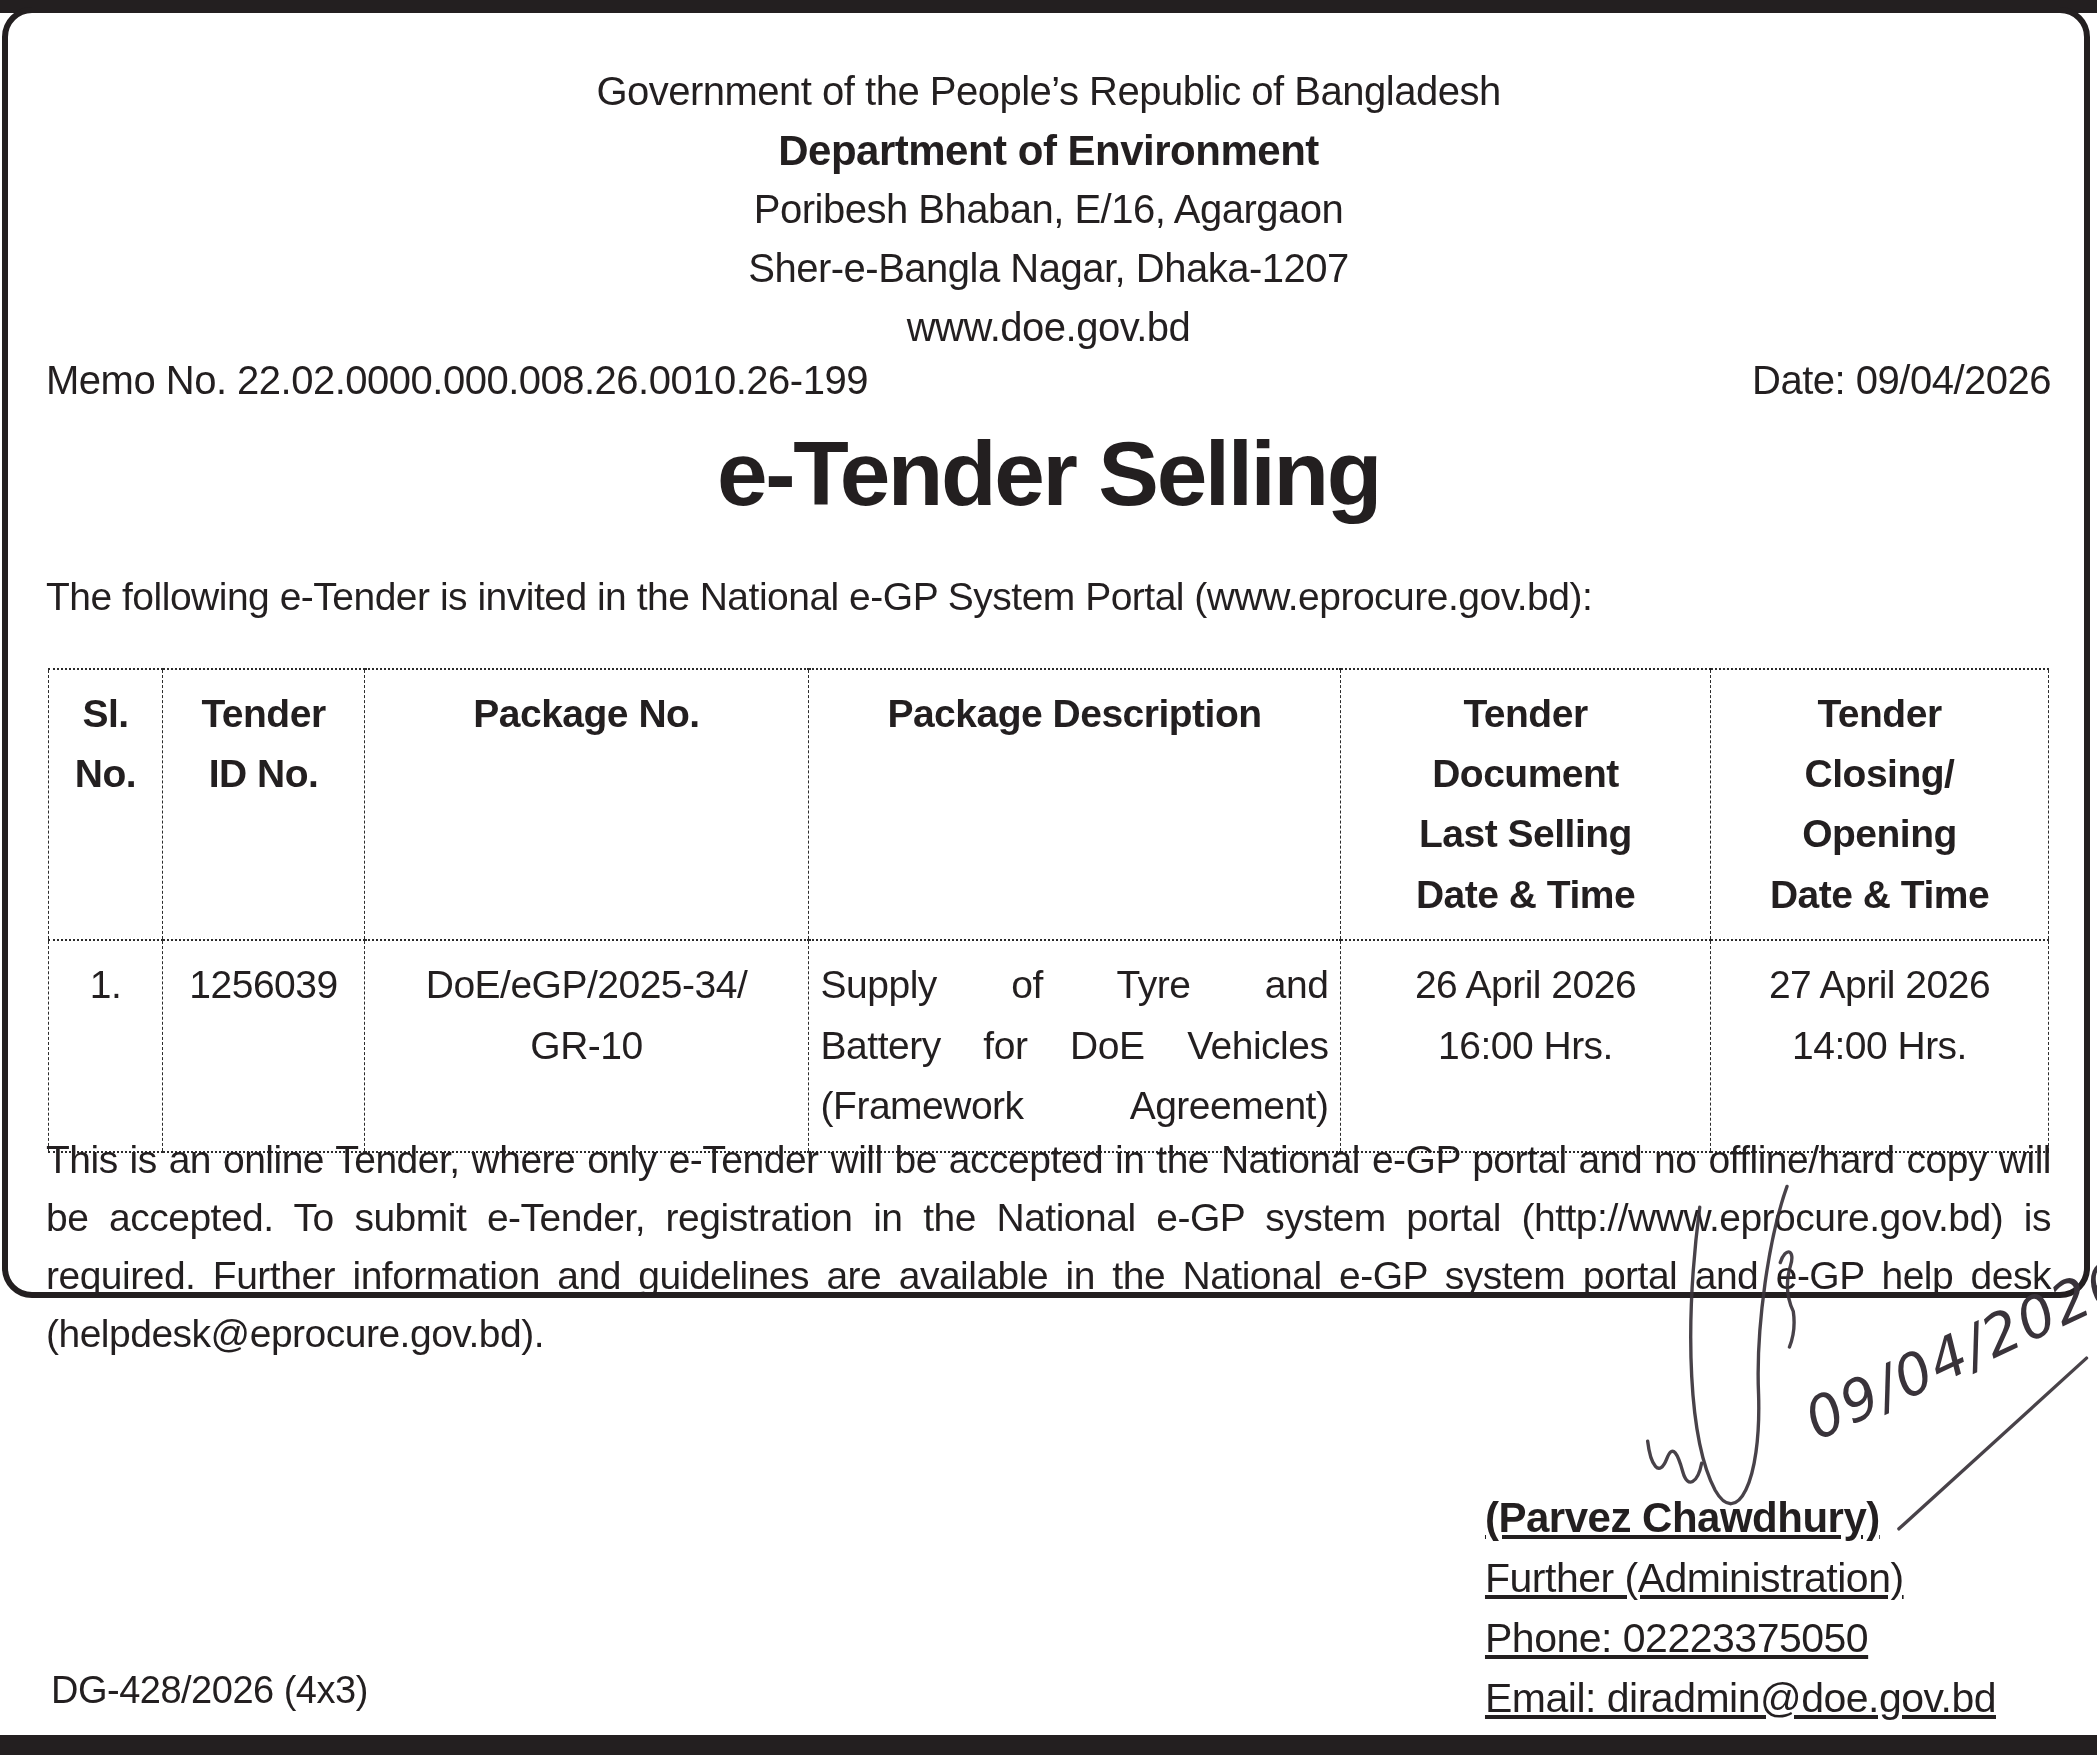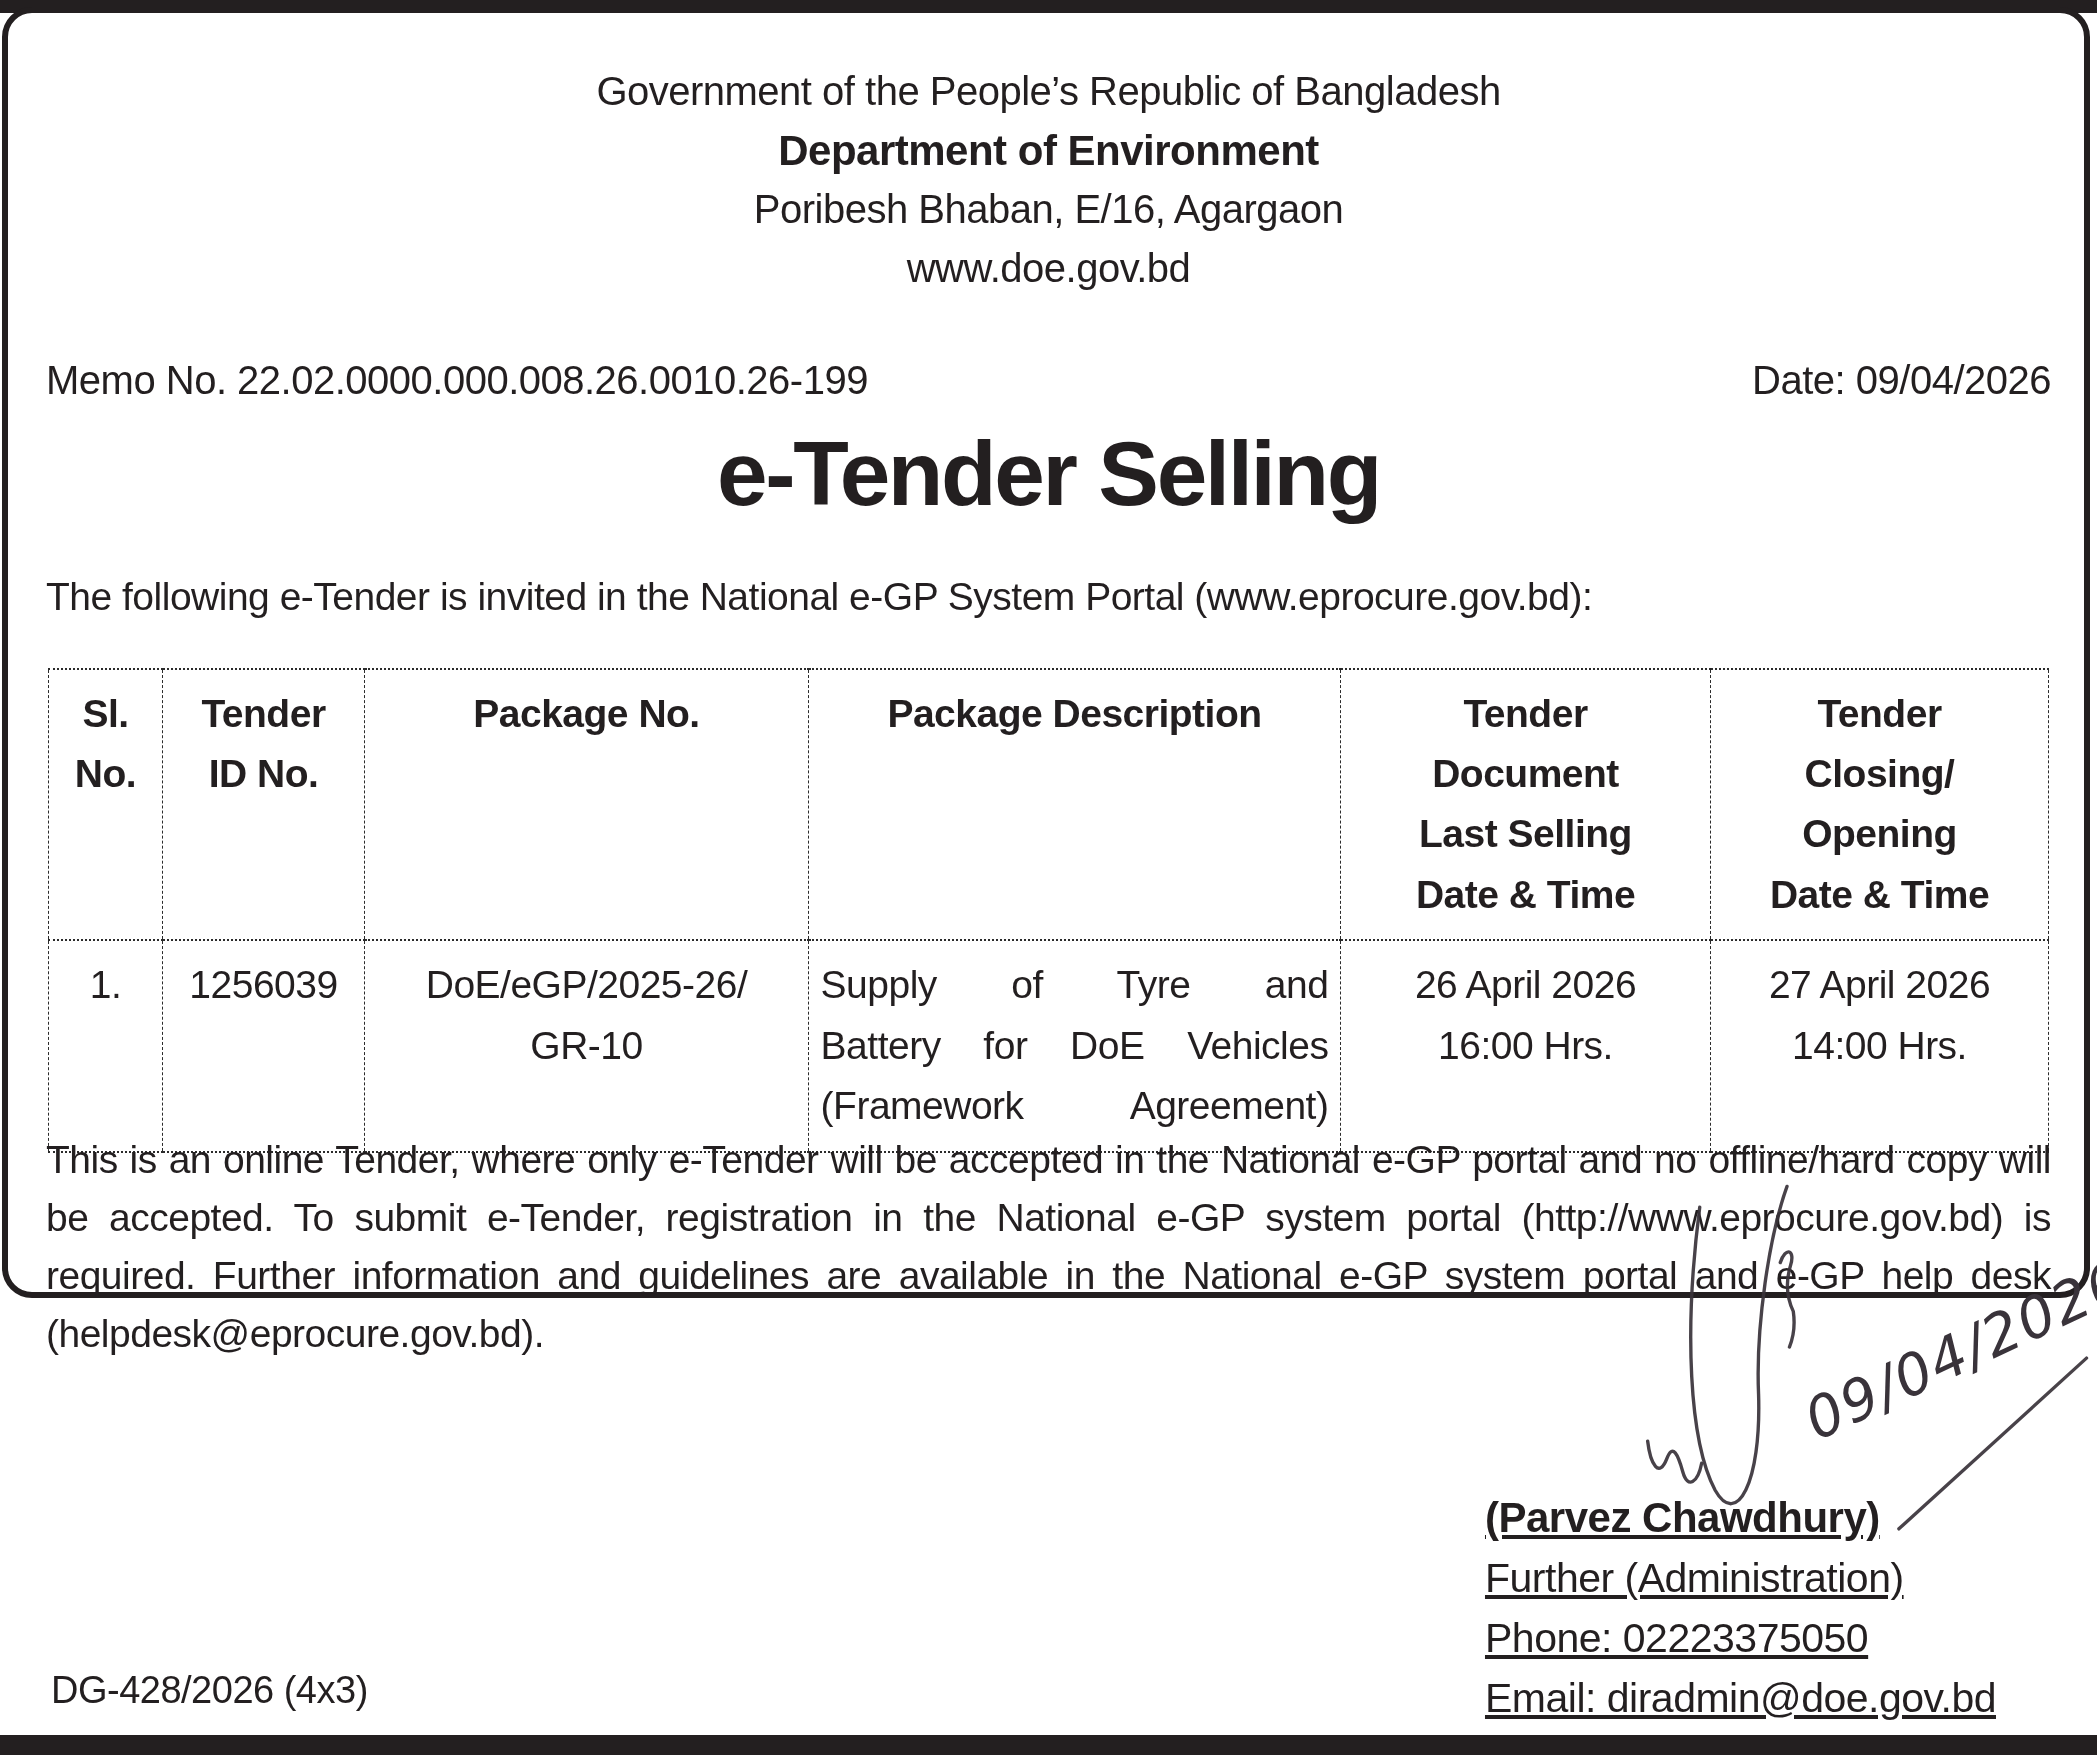--- a/index.html
+++ b/index.html
@@ -167,20 +167,21 @@
 <div id="page">
 
   <div class="scan-bar-top"></div>
   <div class="scan-bar-bottom"></div>
   <div class="frame"></div>
 
   <div class="header-block">
     <div>Government of the People’s Republic of Bangladesh</div>
     <div class="org-name">Department of Environment</div>
     <div>Poribesh Bhaban, E/16, Agargaon</div>
+    <div>Sher-e-Bangla Nagar, Dhaka-1207</div>
     <div>www.doe.gov.bd</div>
   </div>
 
   <div class="memo-row">
     <span>Memo No. 22.02.0000.000.008.26.0010.26-199</span>
     <span>Date: 09/04/2026</span>
   </div>
 
   <div class="doc-title">e-Tender Selling</div>
 
@@ -210,21 +211,21 @@
         <th>Tender
 Closing/
 Opening
 Date &amp; Time</th>
       </tr>
     </thead>
     <tbody>
       <tr class="data-row">
         <td class="c-center">1.</td>
         <td class="c-center">1256039</td>
-        <td class="c-center">DoE/eGP/2025-26/
+        <td class="c-center">DoE/eGP/2025-34/
 GR-10</td>
         <td class="c-justify">Supply of Tyre and
 Battery for DoE Vehicles
 (Framework Agreement)</td>
         <td class="c-center">26 April 2026
 16:00 Hrs.</td>
         <td class="c-center">27 April 2026
 14:00 Hrs.</td>
       </tr>
     </tbody>

